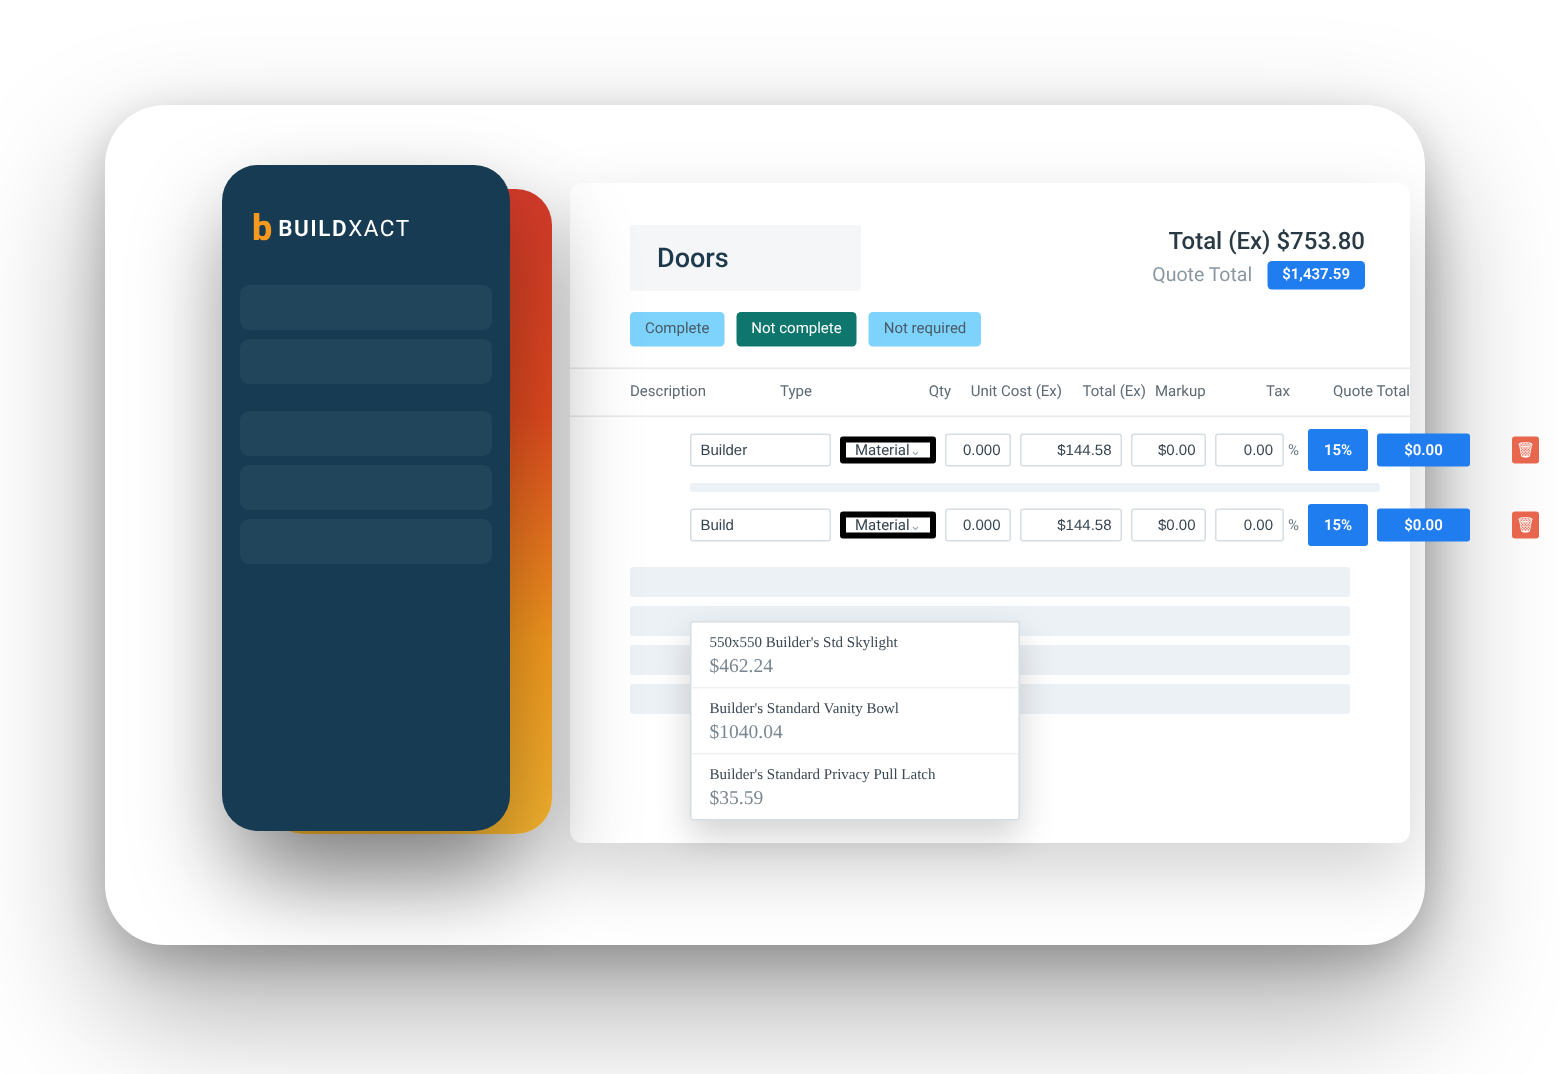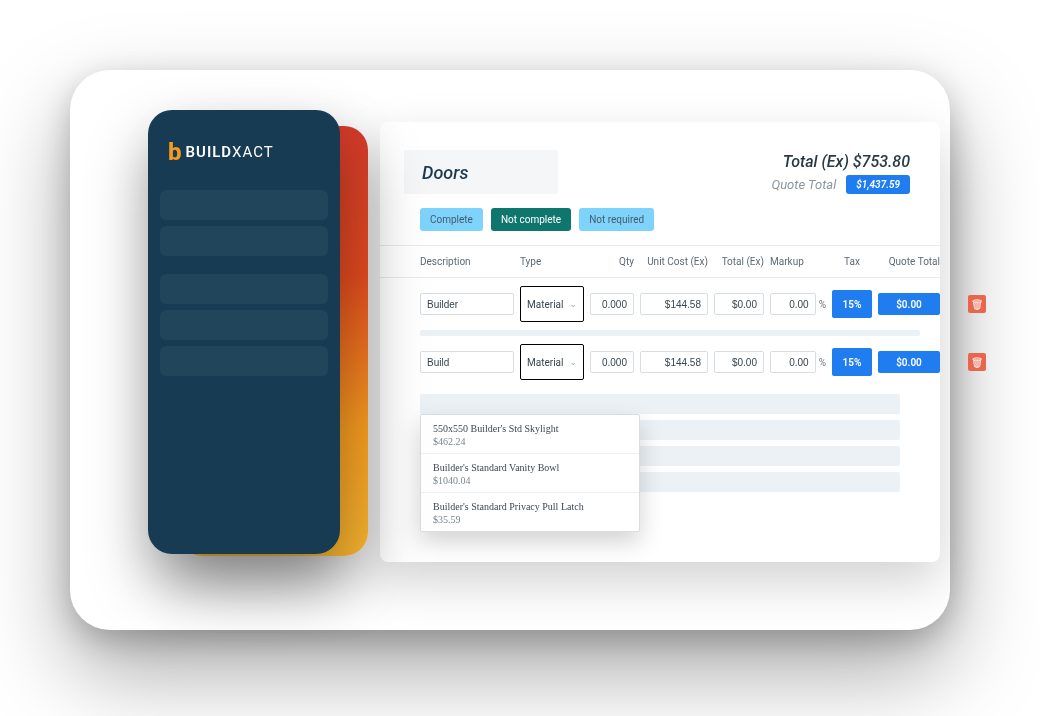--- a/index.html
+++ b/index.html
@@ -55,21 +55,21 @@
     display: flex; align-items: center; padding-left: 22px;
     font-size: 13px; font-weight: 700; margin: 14px 12px;
     border-radius: 6px 0 0 6px;
   }
   .side-item.active::after {
     content: ""; position: absolute; right: -10px; top: 6px; bottom: 6px;
     width: 10px; background: #1d4a63; border-radius: 0 4px 4px 0;
   }
 
   
-  .panel-header { padding: 28px 30px 14px 24px; display: flex; justify-content: space-between; align-items: flex-end; font-style: italic; }
+  .panel-header { padding: 28px 30px 14px 40px; display: flex; justify-content: space-between; align-items: center; }
   .title-pill {
     background: #f4f6f8; border-radius: 2px; height: 44px; min-width: 154px;
     display: flex; align-items: center; padding: 0 18px;
     font-size: 18px; color: #1d3a4c; font-weight: 500;
   }
   .totals { text-align: right; }
   .totals-line1 { font-size: 16px; color: #2a3a45; font-weight: 500; }
   .totals-line2 { display: flex; justify-content: flex-end; align-items: center; gap: 10px; margin-top: 4px; }
   .totals-line2-label { font-size: 13px; color: #8a97a1; }
   .chip-blue { background: #1f7df0; color: #fff; font-size: 10px; font-weight: 600; padding: 4px 10px; border-radius: 3px; }
@@ -84,37 +84,37 @@
     display: grid;
     grid-template-columns: 94px 64px 44px 68px 50px 56px 40px 62px;
     gap: 6px;
     padding: 10px 40px 10px 40px;
     font-size: 10px; color: #5d6a74;
   }
   .thead > div { white-space: nowrap; }
   .thead .r { text-align: right; }
   .thead .c { text-align: center; }
 
-  .tbody { padding: 0 20px 0 40px; position: relative; }
+  .tbody { padding: 0 20px 0 40px; position: relative; margin-left: 40px; }
 
   .row-pad { background: #ecf1f5; height: 6px; border-radius: 2px; margin: 0 0 0 0; }
 
   .row {
     display: grid;
     grid-template-columns: 94px 64px 44px 68px 50px 56px 40px 62px 6px 28px;
     gap: 6px; align-items: center;
     padding: 8px 0; position: relative;
   }
   .row input[type="text"] {
     width: 100%; height: 22px; border: 1px solid #d7dee3; border-radius: 2px;
     font-size: 10px; padding: 0 6px; color: #374550; background: #fff;
   }
   .select-box {
     display: flex; align-items: center; justify-content: space-between;
-    height: 36px; border: 1px solid #000000; border-radius: 2px;
+    height: 18px; border: 4px solid #000000; border-radius: 2px;
     font-size: 10px; padding: 0 6px; color: #374550; background: #fff;
   }
   .chev { font-size: 9px; color: #9aa7b1; }
   .num { text-align: right; }
   .markup-cell { display: flex; align-items: center; gap: 3px; }
   .markup-cell .num { width: 32px; }
   .markup-cell .pct { font-size: 10px; color: #6a7883; }
 
   .btn-tax { background: #1f7df0; color: #fff; font-size: 10px; font-weight: 600;
              height: 22px; display: flex; align-items: center; justify-content: center;
@@ -135,21 +135,21 @@
   .autodrop {
     position: absolute; left: 40px; top: 136px; width: 220px;
     background: #fff; border: 1px solid #d7dee3; border-radius: 2px;
     box-shadow: 0 10px 24px rgba(0,0,0,0.18); z-index: 20;
     font-size: 10px; color: #3a4752;
   }
   .autodrop .opt { padding: 8px 12px 6px; border-bottom: 1px solid #eef1f3; font-family: Liberation Serif, serif; }
   .autodrop .opt:last-child { border-bottom: none; }
   .autodrop .opt.sel { background: #d8dde1; }
   .autodrop .opt .name { display: block; }
-  .autodrop .opt .price { display: block; color: #7a8790; margin-top: 2px; font-size: 10px; }
+  .autodrop .opt .price { display: block; color: #7a8790; margin-top: 2px; font-size: 13px; }
 </style>
 </head>
 <body>
 
 <div class="stage">
 
   <div class="shadow-blob"></div>
 
   <div class="panel">
 

